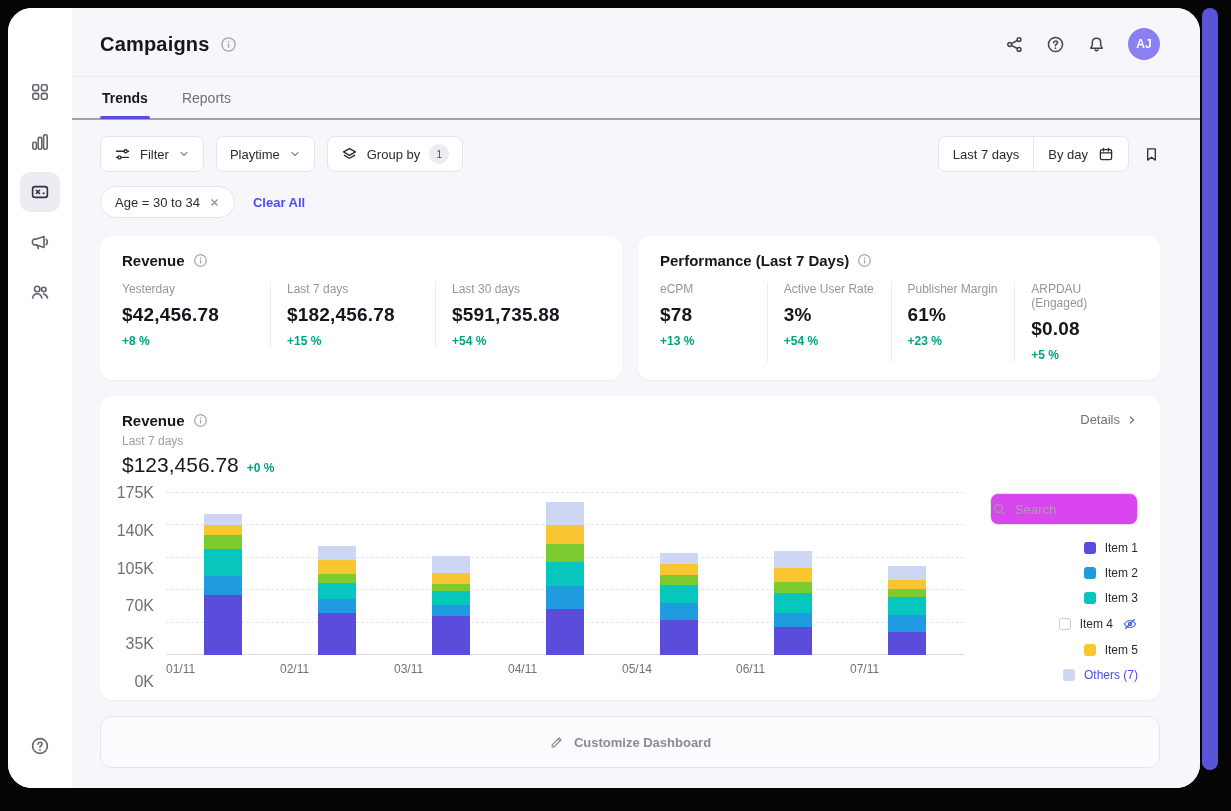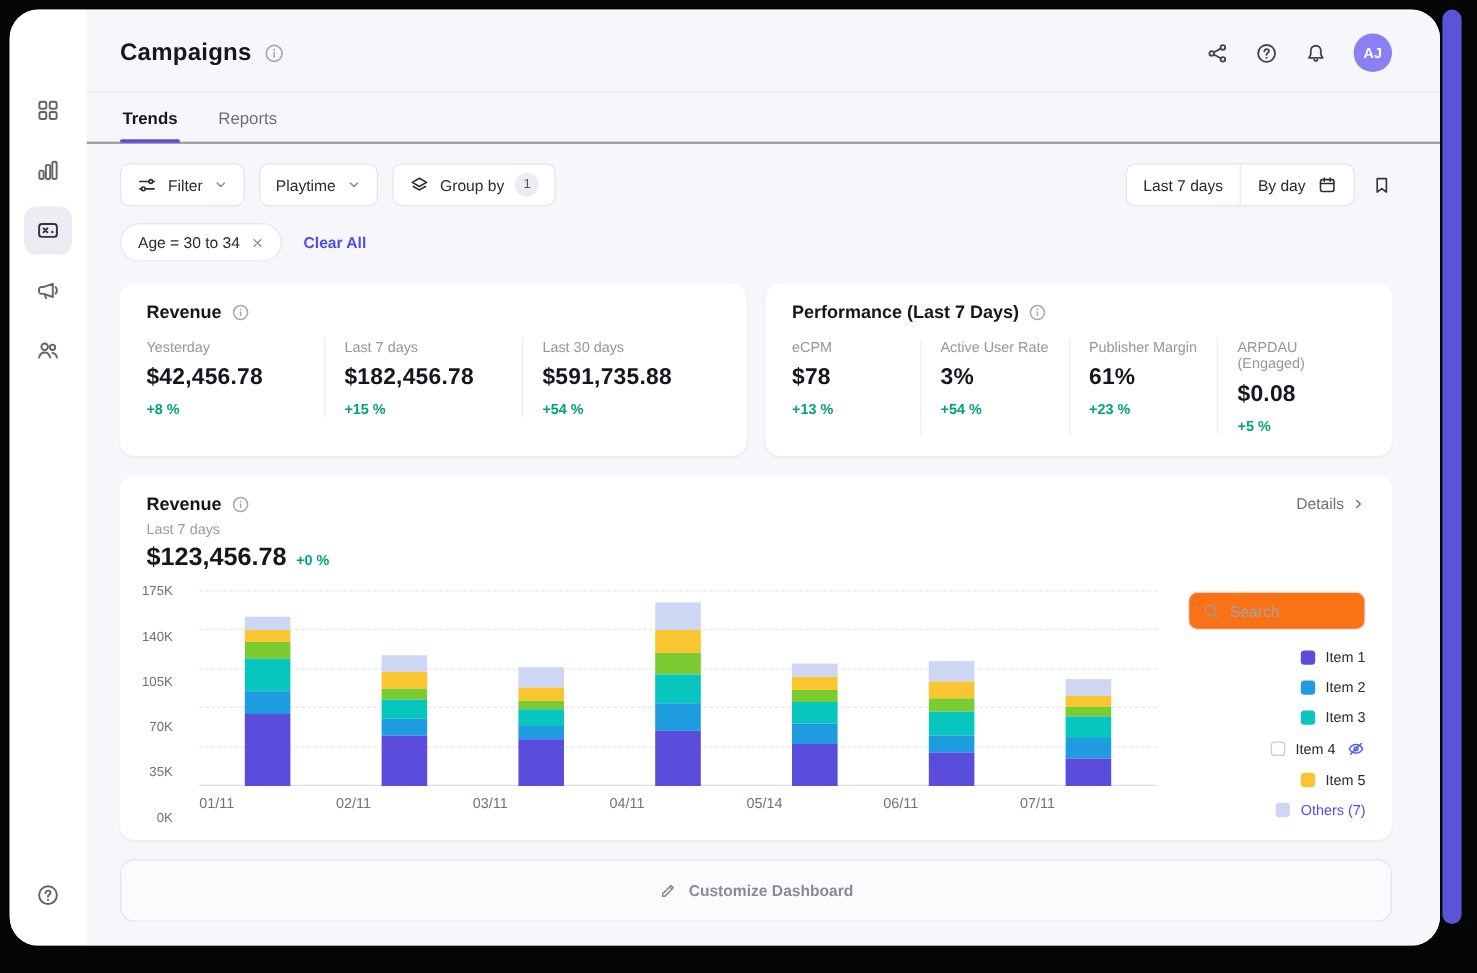--- a/index.html
+++ b/index.html
@@ -62,39 +62,39 @@
   .stat:first-child { padding-left:0; border-left:none; }
   .stat-label { font-size:12px; color:#9595a0; margin-bottom:8px; }
   .stat-value { font-size:19px; font-weight:600; letter-spacing:.2px; }
   .stat-delta { font-size:12px; color:#00a37f; margin-top:8px; font-weight:600; }
   
   .chart-card { margin:16px 40px 0 28px; padding:16px 22px 18px; position:relative; }
   .chart-head { display:flex; justify-content:space-between; align-items:flex-start; }
   .details-link { display:flex; align-items:center; gap:6px; font-size:13px; color:#6f6f7a; background:none; border:none; cursor:pointer; font-family:inherit; }
   .chart-sub { color:#9b9ba6; font-size:12px; margin-top:5px; }
   .chart-total-row { display:flex; align-items:baseline; gap:8px; margin-top:5px; }
-  .chart-total { font-size:21px; font-weight:700; }
+  .chart-total { font-size:21px; font-weight:400; }
   .chart-delta { font-size:12px; color:#00a37f; font-weight:600; }
   .chart-body { display:flex; gap:26px; margin-top:16px; }
   .chart-area { flex:1; display:flex; min-width:0; }
   .y-axis { width:44px; position:relative; flex:0 0 44px; }
-  .y-label { position:absolute; right:22px; transform:translateY(50%); font-size:11px; color:#6f6f7a; }
+  .y-label { position:absolute; right:12px; transform:translateY(50%); font-size:16px; color:#6f6f7a; }
   .plot-wrap { flex:1; min-width:0; }
   .plot { position:relative; height:162px; }
   .gridline { position:absolute; left:0; right:0; border-top:1px dashed #e4e4ec; }
   .gridline.zero { border-top:1px solid #dcdce4; }
   .bars { position:absolute; inset:0; display:flex; align-items:flex-end; }
   .bar-slot { flex:1; display:flex; justify-content:center; height:100%; align-items:flex-end; }
   .bar { width:38px; height:100%; display:flex; flex-direction:column-reverse; cursor:pointer; }
   .seg { width:100%; }
   .x-labels { display:flex; margin-top:7px; }
   .x-label { flex:1; font-size:12px; color:#71717c; }
   
   .legend-panel { width:148px; flex:0 0 148px; }
-  .search-box { display:flex; align-items:center; gap:8px; border:1px solid #e4e4ec; border-radius:8px; height:32px; padding:0 11px; background:#f97316; color:#9b9ba6; }
+  .search-box { display:flex; align-items:center; gap:8px; border:1px solid #e4e4ec; border-radius:8px; height:32px; padding:0 1px; background:#d946ef; color:#9b9ba6; }
   .search-box input { border:none; outline:none; width:100%; font-size:13px; color:#2a2a33; font-family:inherit; background:transparent; }
   .search-box input::placeholder { color:#a3a3ae; }
   .legend { margin-top:16px; display:flex; flex-direction:column; gap:11px; font-size:12px; color:#2a2a33;align-items:flex-end; }
   .legend-row { display:flex; align-items:center; gap:9px; cursor:pointer; }
   .swatch { width:12px; height:12px; border-radius:3px; flex:0 0 12px; }
   .swatch.checkbox { background:#fff; border:1.5px solid #c9c9d4; }
   .eye-off { margin-left:auto; color:#4a62e8; background:none; border:none; cursor:pointer; }
   .others-label { color:#4f4cea; }
   
   .customize-btn { margin:16px 40px 20px 28px; height:52px; border:1px solid #e4e4ec; border-radius:12px; background:rgba(255,255,255,.55); display:flex; align-items:center; justify-content:center; gap:9px; color:#8a8a95; font-size:13px; font-weight:600; cursor:pointer; font-family:inherit; }

